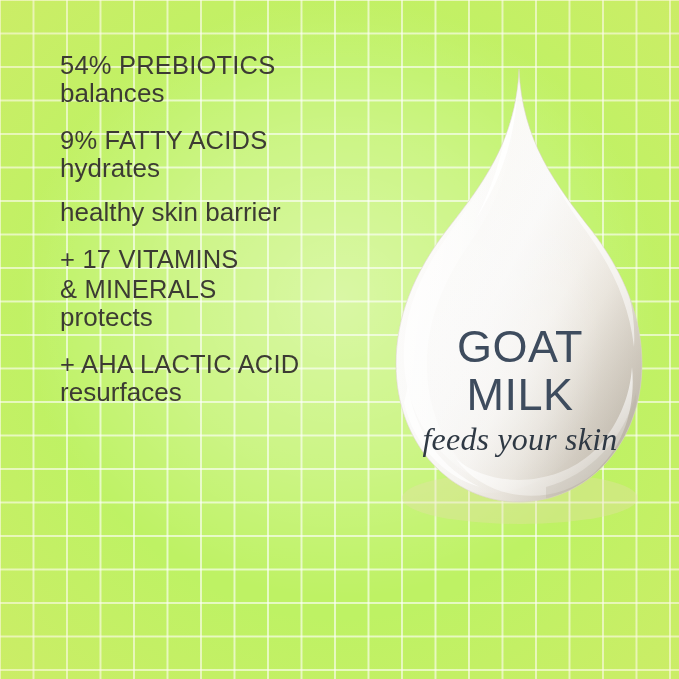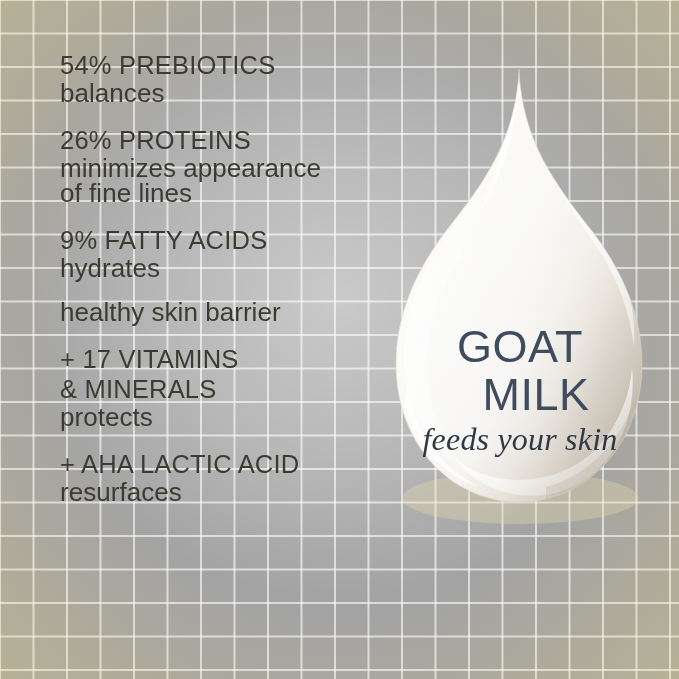--- a/index.html
+++ b/index.html
@@ -5,21 +5,21 @@
   html, body {
     margin: 0;
     padding: 0;
     background: #ffffff;
   }
   #canvas {
     position: relative;
     width: 679px;
     height: 679px;
     overflow: hidden;
-    background-color: #a3a3a3;
+    background-color: #bef264;
     font-family: "Liberation Sans", sans-serif;
   }
   
   #bg-grid {
     position: absolute;
     inset: 0;
     background-image:
       linear-gradient(to right, rgba(255,255,255,0.62) 0px, rgba(255,255,255,0.62) 2px, rgba(255,255,255,0) 2px),
       linear-gradient(to bottom, rgba(255,255,255,0.62) 0px, rgba(255,255,255,0.62) 2px, rgba(255,255,255,0) 2px);
     background-size: 33.5px 33.5px, 33.5px 33.5px;
@@ -89,21 +89,21 @@
     pointer-events: none;
   }
   #goat-line, #milk-line {
     color: #3e4c5e;
     font-size: 45px;
     line-height: 47px;
     font-weight: 400;
     letter-spacing: 0.5px;
   }
   #goat-line { position: absolute; left: 0; top: 268px; width: 280px; }
-  #milk-line { position: absolute; left: 16px; top: 316px; width: 280px; }
+  #milk-line { position: absolute; left: 0; top: 316px; width: 280px; }
   #tagline {
     position: absolute;
     left: 0;
     top: 368px;
     width: 280px;
     color: #2f3944;
     font-family: "Liberation Serif", serif;
     font-style: italic;
     font-size: 32px;
     line-height: 32px;
@@ -119,25 +119,20 @@
   <div id="bg-glow"></div>
   <div id="bg-vignette"></div>
 
   <div id="benefits">
 
     <div class="benefit">
       <div class="b-title">54% PREBIOTICS</div>
       <div class="b-sub">balances</div>
     </div>
 
-    <div class="benefit">
-      <div class="b-title">26% PROTEINS</div>
-      <div class="b-sub">minimizes appearance
-of fine lines</div>
-    </div>
 
     <div class="benefit">
       <div class="b-title">9% FATTY ACIDS</div>
       <div class="b-sub">hydrates</div>
     </div>
 
     <div class="benefit">
       <div class="b-sub">healthy skin barrier</div>
     </div>
 

